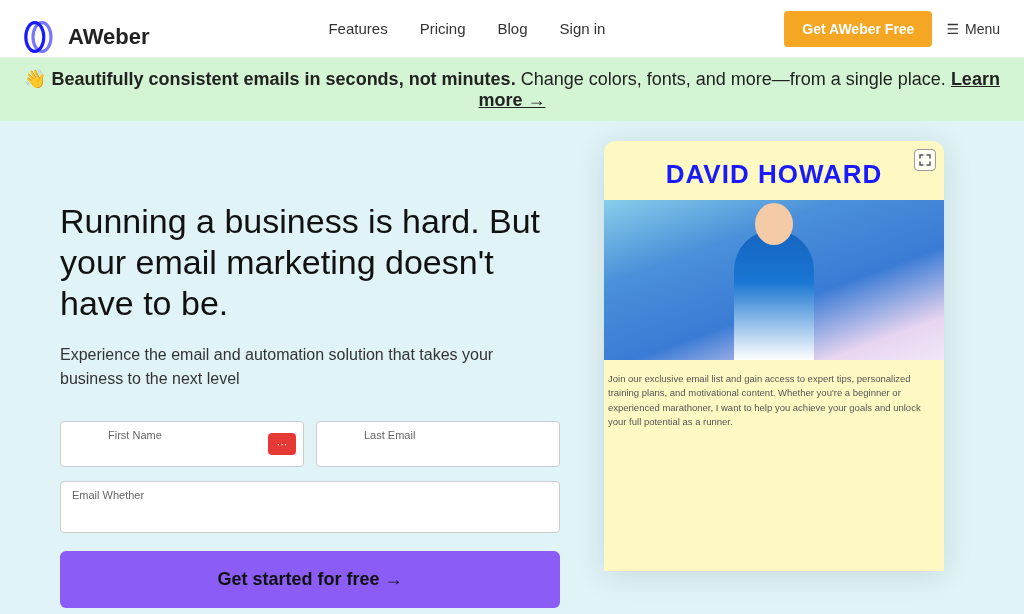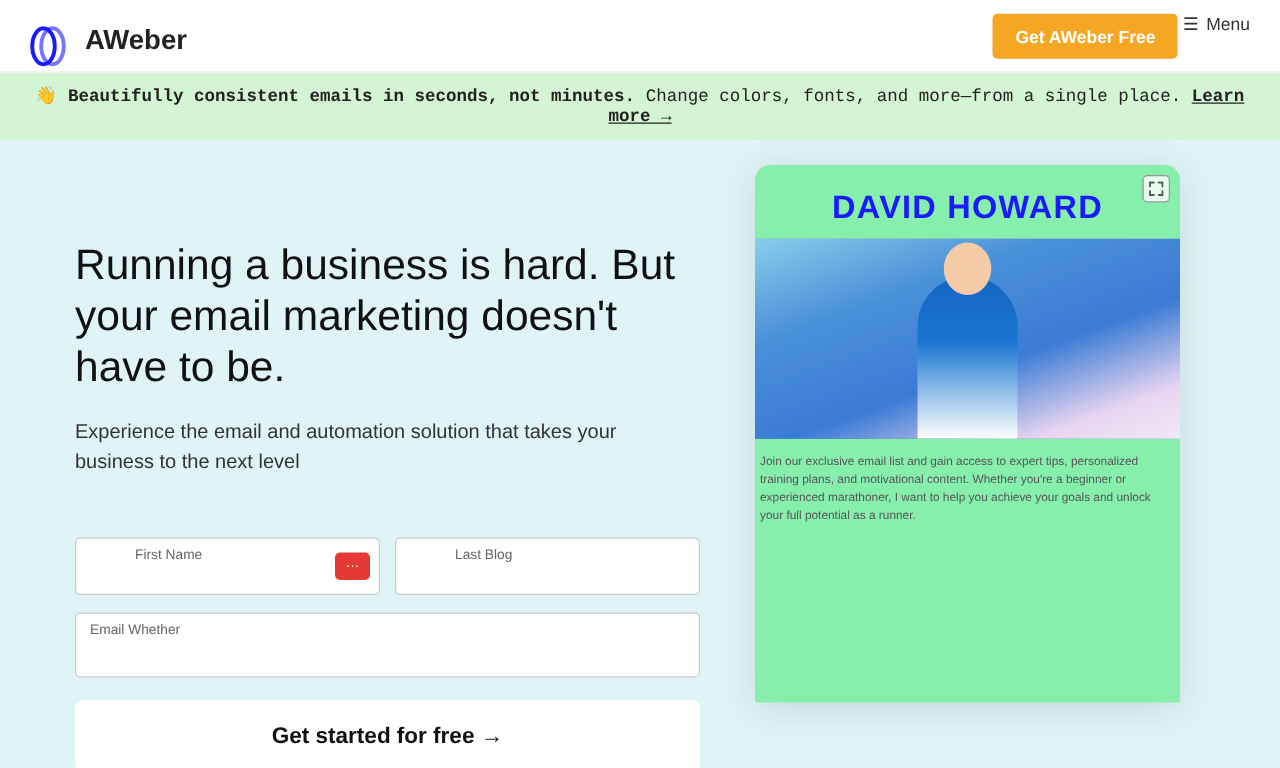--- a/index.html
+++ b/index.html
@@ -12,20 +12,21 @@
       align-items: center;
       justify-content: space-between;
       padding: 0 24px;
       height: 58px;
       border-bottom: 1px solid #eee;
       position: relative;
       z-index: 10;
     }
     .navbar-logo {
       display: flex;
+      align-items: center;
       gap: 8px;
       margin-top: 16px;
     }
     .logo-icon {
       width: 36px;
       height: 36px;
     }
     .logo-text {
       font-size: 22px;
       font-weight: 700;
@@ -37,22 +38,22 @@
       gap: 32px;
     }
     .nav-link {
       font-size: 15px;
       color: #333;
       text-decoration: none;
       cursor: pointer;
     }
     .navbar-actions {
       display: flex;
-      align-items: flex-start;
-      gap: 4px;
+      align-items: center;
+      gap: 14px;
     }
     .btn-get-free {
       background: #f5a623;
       color: #fff;
       border: none;
       padding: 10px 18px;
       border-radius: 4px;
       font-size: 14px;
       font-weight: 600;
       cursor: pointer;
@@ -66,23 +67,22 @@
       display: flex;
       align-items: center;
       gap: 6px;
     }
 
     
     .announcement-banner {
       background: #d4f5d4;
       text-align: center;
       padding: 10px 20px;
-      font-size: 14px;
+      font-size: 18px;
       color: #222;
-      font-family: Liberation Mono, monospace;
     }
     .announcement-banner .bold { font-weight: 700; }
     .announcement-banner a { color: #222; font-weight: 600; text-decoration: underline; cursor: pointer; }
 
     
     .hero {
       background: #e0f4f8;
       min-height: 520px;
       display: flex;
       align-items: flex-start;
@@ -98,21 +98,21 @@
     .hero-headline {
       font-size: 34px;
       font-weight: 400;
       color: #111;
       line-height: 1.2;
       margin-bottom: 20px;
     }
     .hero-subheadline {
       font-size: 16px;
       color: #333;
-      margin-bottom: 48px;
+      margin-bottom: 30px;
       line-height: 1.5;
     }
     .form-row {
       display: flex;
       gap: 12px;
       margin-bottom: 14px;
     }
     .form-field {
       flex: 1;
       position: relative;
@@ -167,21 +167,21 @@
       width: 28px;
       height: 22px;
       display: flex;
       align-items: center;
       justify-content: center;
       cursor: pointer;
     }
     .field-icon-btn span { color: #fff; font-size: 11px; }
     .btn-cta {
       width: 100%;
-      background: #ffffff;
+      background: #8b5cf6;
       color: #111;
       border: none;
       padding: 18px;
       border-radius: 6px;
       font-size: 18px;
       font-weight: 600;
       cursor: pointer;
       margin-top: 4px;
     }
 
@@ -191,21 +191,21 @@
       display: flex;
       justify-content: flex-end;
       align-items: flex-end;
       position: absolute;
       right: 0;
       bottom: 0;
       height: 100%;
       width: 520px;
     }
     .mockup-card {
-      background: #86efac;
+      background: #fef9c3;
       border-radius: 12px 12px 0 0;
       width: 340px;
       min-height: 430px;
       box-shadow: 0 4px 30px rgba(0,0,0,0.12);
       position: absolute;
       right: 80px;
       top: 20px;
       overflow: hidden;
     }
     .mockup-header {
@@ -263,20 +263,26 @@
 <body>
 
 <nav class="navbar">
   <div class="navbar-logo">
     <svg class="logo-icon" viewBox="0 0 40 40" width="36" height="36">
       <ellipse cx="12" cy="20" rx="10" ry="16" fill="none" stroke="#1a1aff" stroke-width="3.5"></ellipse>
       <ellipse cx="20" cy="20" rx="10" ry="16" fill="none" stroke="#1a1aff" stroke-width="3.5" opacity="0.6"></ellipse>
     </svg>
     <span class="logo-text">AWeber</span>
   </div>
+  <div class="navbar-links">
+    <a class="nav-link">Features</a>
+    <a class="nav-link">Pricing</a>
+    <a class="nav-link">Blog</a>
+    <a class="nav-link">Sign in</a>
+  </div>
   <div class="navbar-actions">
     <button class="btn-get-free">Get AWeber Free</button>
     <button class="btn-menu">
       <span>☰</span>
       <span>Menu</span>
     </button>
   </div>
 </nav>
 
 <div class="announcement-banner">
@@ -293,21 +299,21 @@
 
     <div class="form-row">
       <div class="form-field">
         <label>First Name</label>
         <input type="text" style="padding-top: 20px; padding-bottom: 8px;">
         <div class="field-icon-btn">
           <span>···</span>
         </div>
       </div>
       <div class="form-field">
-        <label>Last Blog</label>
+        <label>Last Email</label>
         <input type="text" style="padding-top: 20px; padding-bottom: 8px;">
       </div>
     </div>
 
     <div class="form-field-full">
       <label>Email Whether</label>
       <input type="email" style="padding-top: 20px; padding-bottom: 8px; height: 52px;">
     </div>
 
     <button class="btn-cta">Get started for free →</button>

